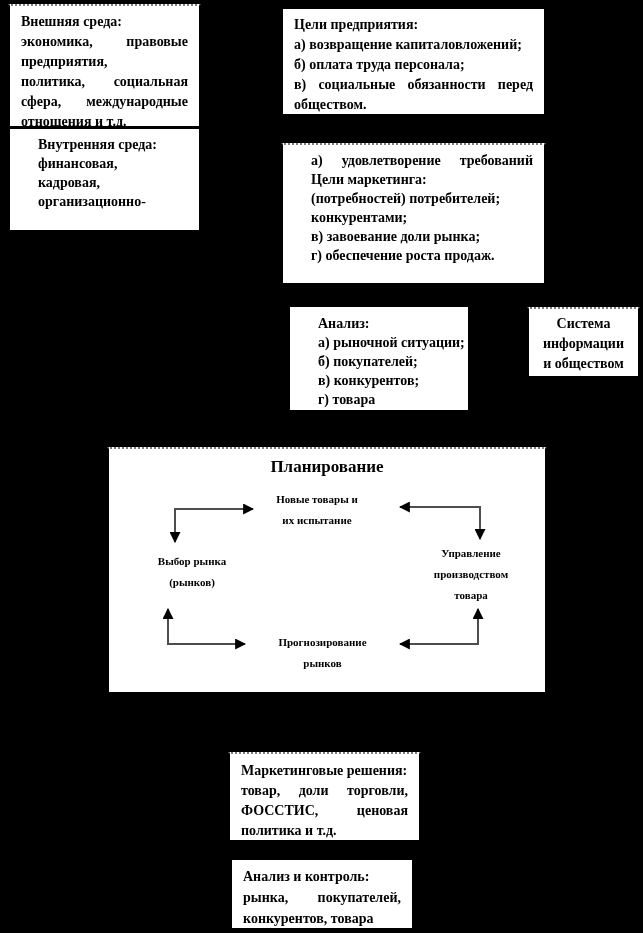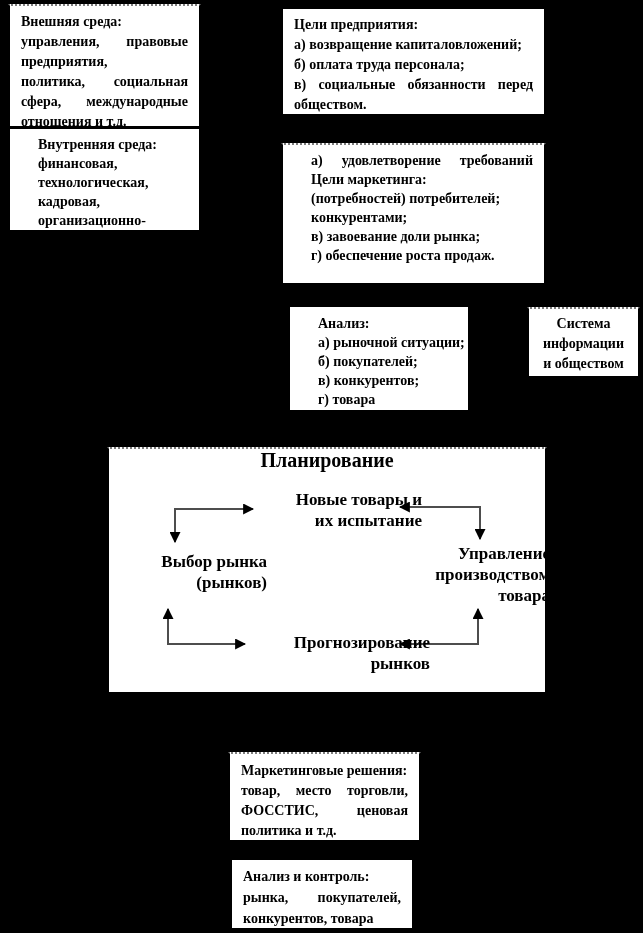--- a/index.html
+++ b/index.html
@@ -13,47 +13,46 @@
   }
   .dot-top { border-top:2px dotted #7d7d7d; }
   .ln { padding:0 11px; white-space:nowrap; }
   .ln.j { white-space:normal; text-align:justify; text-align-last:justify; }
   .ctr .ln { text-align:center; padding:0 4px; }
   .lh19 .ln { line-height:19px;padding-left:28px; }
   .lh20 .ln { line-height:20px; }
   .lh21 .ln { line-height:21px; }
   .pt5 { padding-top:5px; } .pt6 { padding-top:6px; } .pt7 { padding-top:7px; }
   .g-title {
-    position:absolute; top:0; left:0; right:0; text-align:center;
-    font-size:20px; font-weight:bold;
+    position:absolute; top:8px; left:0; right:0; text-align:center;
+    font-size:17px; font-weight:bold;
   }
   .node {
-    position:absolute; text-align:right; font-weight:bold;
-    font-size:17px; line-height:21px; white-space:nowrap;
+    position:absolute; text-align:center; font-weight:bold;
+    font-size:11px; line-height:21px; white-space:nowrap;
   }
   .conn-svg { position:absolute; left:0; top:0; }
 </style>
 </head>
 <body>
 
 <div class="canvas">
 
   <div class="box dot-top lh20 pt6" style="left:8px; top:4px; width:193px; height:124px;">
     <div class="ln">Внешняя среда:</div>
-    <div class="ln j">управления, правовые</div>
+    <div class="ln j">экономика, правовые</div>
     <div class="ln">предприятия,</div>
     <div class="ln j">политика, социальная</div>
     <div class="ln j">сфера, международные</div>
     <div class="ln">отношения и т.д.</div>
   </div>
 
   <div class="box lh19 pt6" style="left:8px; top:127px; width:193px; height:105px;">
     <div class="ln">Внутренняя среда:</div>
     <div class="ln">финансовая,</div>
-    <div class="ln">технологическая,</div>
     <div class="ln">кадровая,</div>
     <div class="ln">организационно-</div>
 
   </div>
 
   <div class="box lh20 pt6" style="left:281px; top:7px; width:265px; height:109px;">
     <div class="ln">Цели предприятия:</div>
     <div class="ln">а) возвращение капиталовложений;</div>
     <div class="ln">б) оплата труда персонала;</div>
     <div class="ln j">в) социальные обязанности перед</div>
@@ -115,21 +114,21 @@
     </div>
 
     <div class="node" style="left:106px; top:183px; width:215px;">
       <div>Прогнозирование</div>
       <div>рынков</div>
     </div>
   </div>
 
   <div class="box dot-top lh20 pt7" style="left:228px; top:752px; width:193px; height:90px;">
     <div class="ln">Маркетинговые решения:</div>
-    <div class="ln j">товар, место торговли,</div>
+    <div class="ln j">товар, доли торговли,</div>
     <div class="ln j">ФОССТИС, ценовая</div>
     <div class="ln">политика и т.д.</div>
   </div>
 
   <div class="box lh21 pt6" style="left:230px; top:858px; width:184px; height:72px;">
     <div class="ln">Анализ и контроль:</div>
     <div class="ln j">рынка, покупателей,</div>
     <div class="ln">конкурентов, товара</div>
   </div>
 

